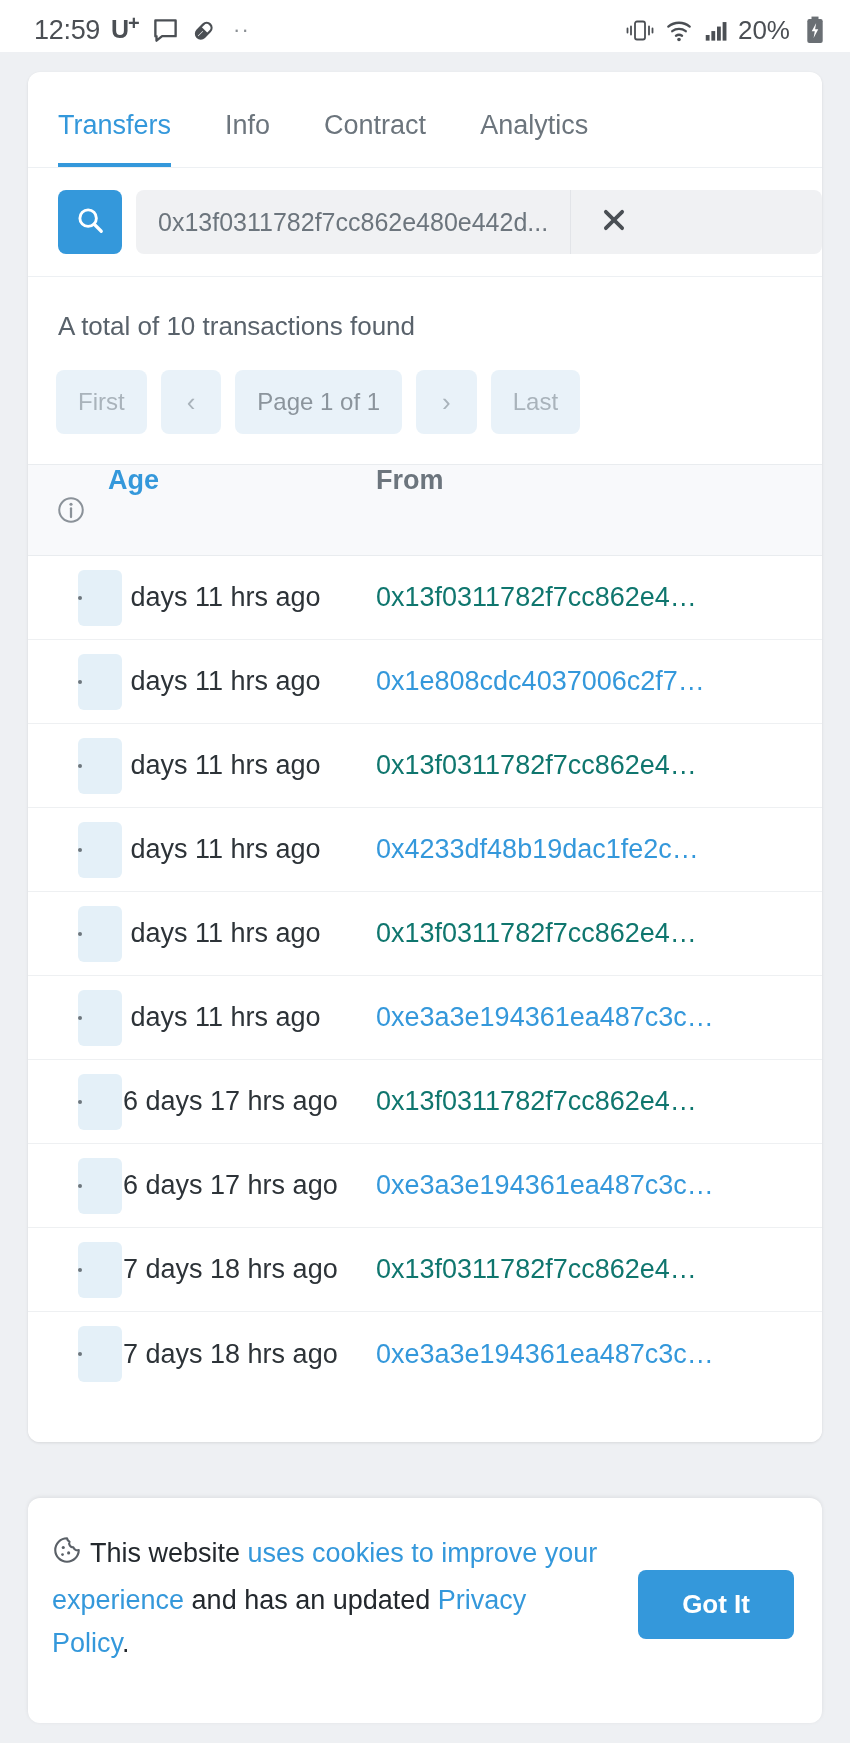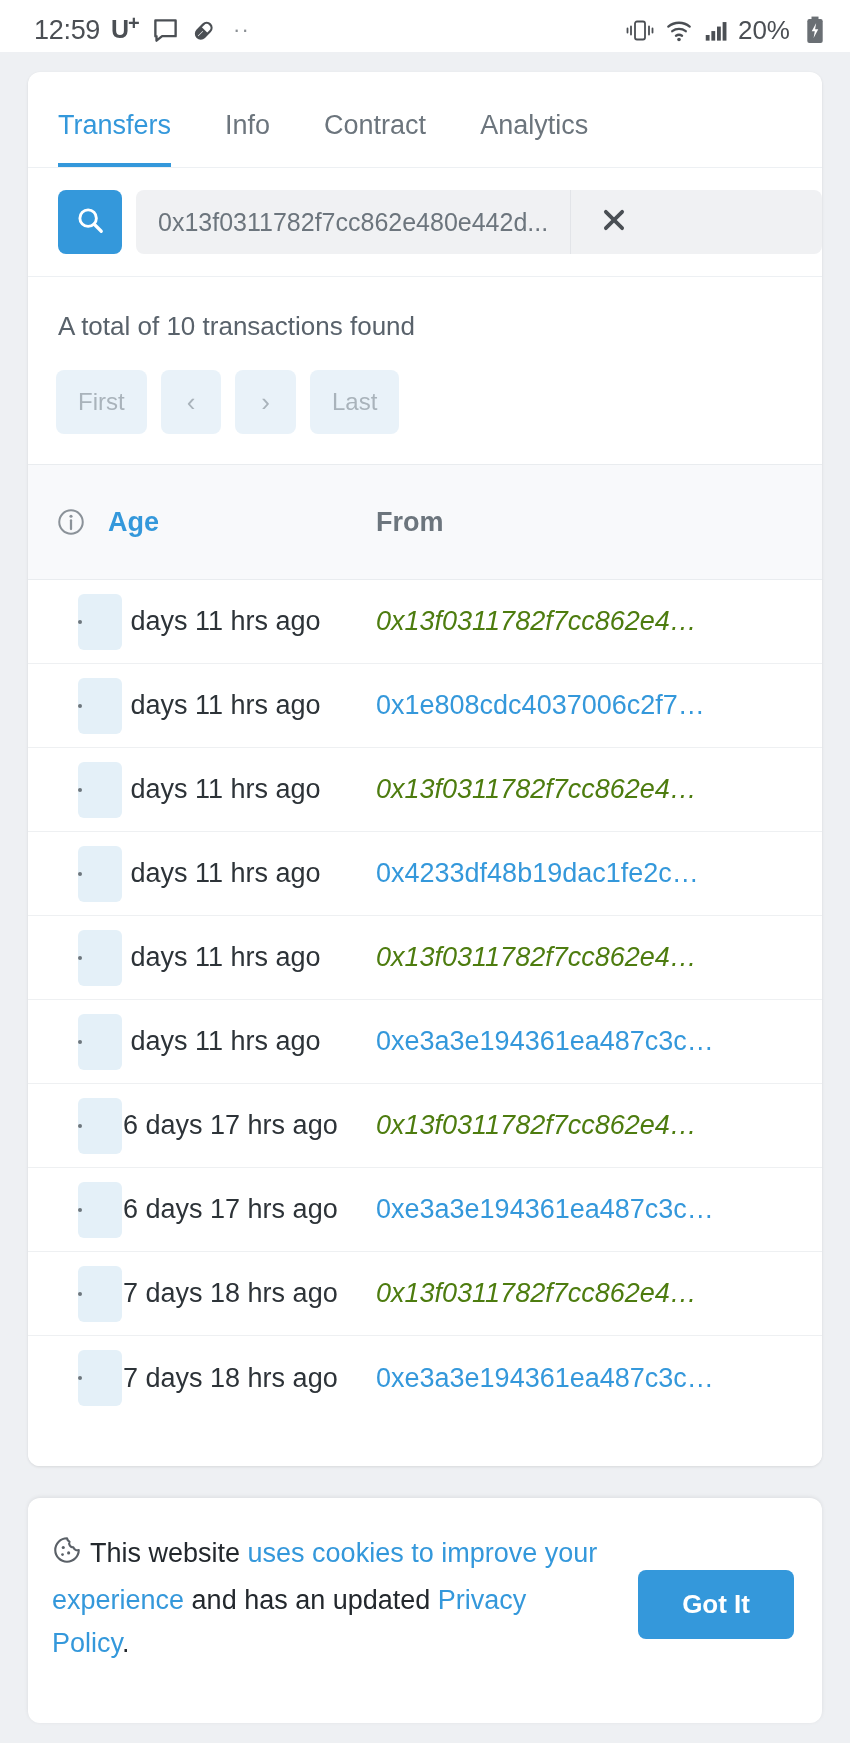--- a/index.html
+++ b/index.html
@@ -132,25 +132,24 @@
     cursor: pointer;
     white-space: nowrap;
   }
   .pg-btn.arrow { padding: 0 26px; font-size: 26px; }
   .pg-btn.page { color: #8b949c; }
 
   
   .table-wrap { padding: 0 0 0 0; overflow: hidden; }
   .thead {
     display: flex;
-    align-items: center;
     background: #f8f9fb;
     border-top: 1px solid #e9ecef;
     border-bottom: 1px solid #e9ecef;
-    height: 116px;
+    height: 92px;
     padding-left: 28px;
   }
   .th-info { width: 52px; flex: 0 0 auto; display:flex; align-items:center; }
   .th-age {
     width: 268px; flex: 0 0 auto;
     font-size: 27px; color: #3498db; font-weight: bold;
     cursor: pointer;
   }
   .th-from {
     flex: 1 1 auto;
@@ -188,21 +187,21 @@
   }
   .td-from {
     flex: 1 1 auto;
     font-size: 27px;
     white-space: nowrap;
     overflow: hidden;
     text-overflow: ellipsis;
     padding-right: 20px;
   }
   .td-from.link { color: #3498db; cursor: pointer; }
-  .td-from.plain { color: #4d7c0f; font-style: italic; }
+  .td-from.plain { color: #0f766e; }
 
   .card-foot { height: 46px; background: #ffffff; }
 
   
   .cookie {
     position: absolute;
     left: 28px; right: 28px; bottom: 20px;
     background: #ffffff;
     border-radius: 12px;
     box-shadow: 0 -1px 4px rgba(0,0,0,0.08);
@@ -331,20 +330,21 @@
         </span>
       </span>
     </div>
   </div>
 
   <div class="totals">A total of 10 transactions found</div>
 
   <div class="pager">
     <div class="pg-btn">First</div>
     <div class="pg-btn arrow">‹</div>
+    <div class="pg-btn page">Page 1 of 1</div>
     <div class="pg-btn arrow">›</div>
     <div class="pg-btn">Last</div>
   </div>
 
   <div class="table-wrap">
     <div class="thead">
       <div class="th-info">
         <svg width="30" height="30" viewBox="0 0 24 24">
           <circle cx="12" cy="12" r="9.4" fill="none" stroke="#8b9299" stroke-width="1.6"></circle>
           <circle cx="12" cy="7.4" r="1.25" fill="#8b9299"></circle>

